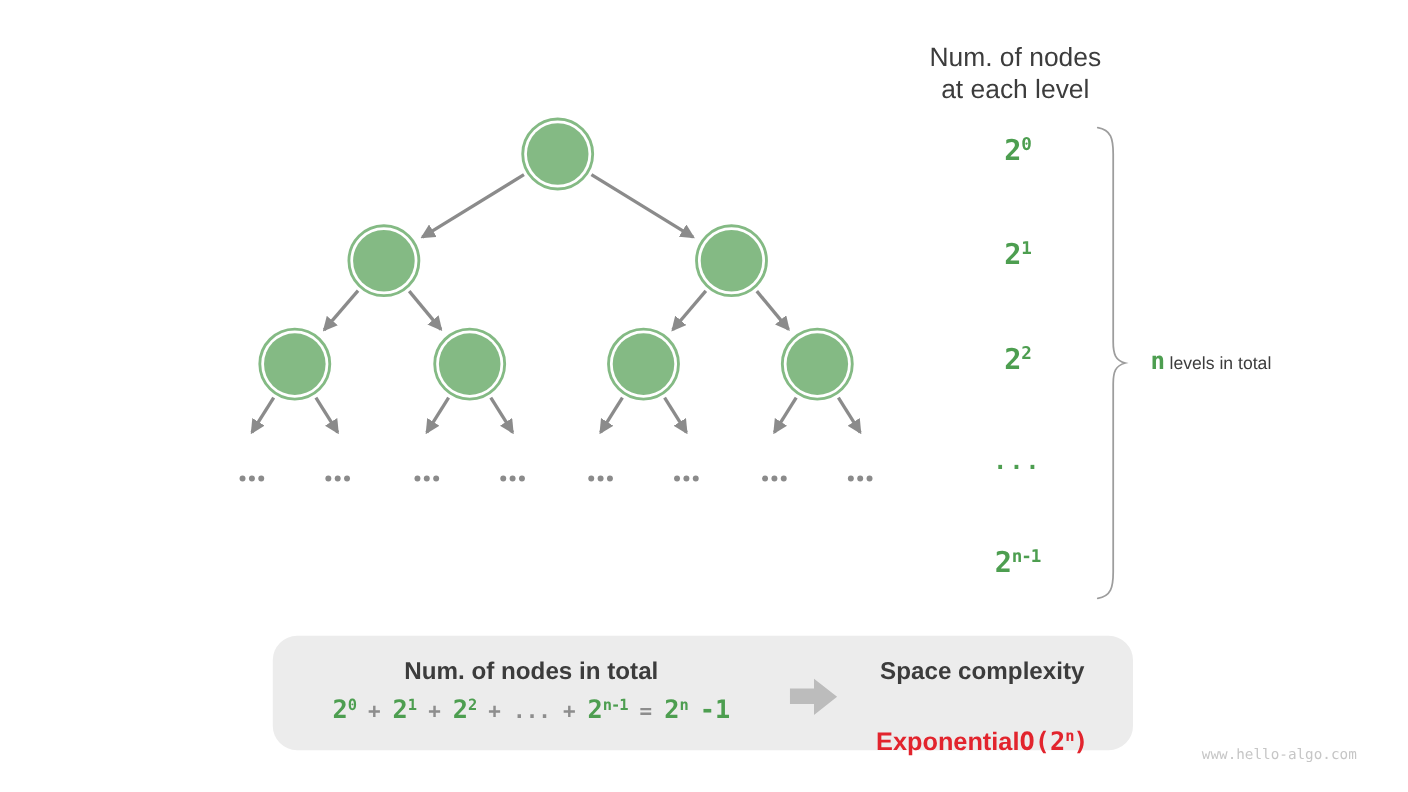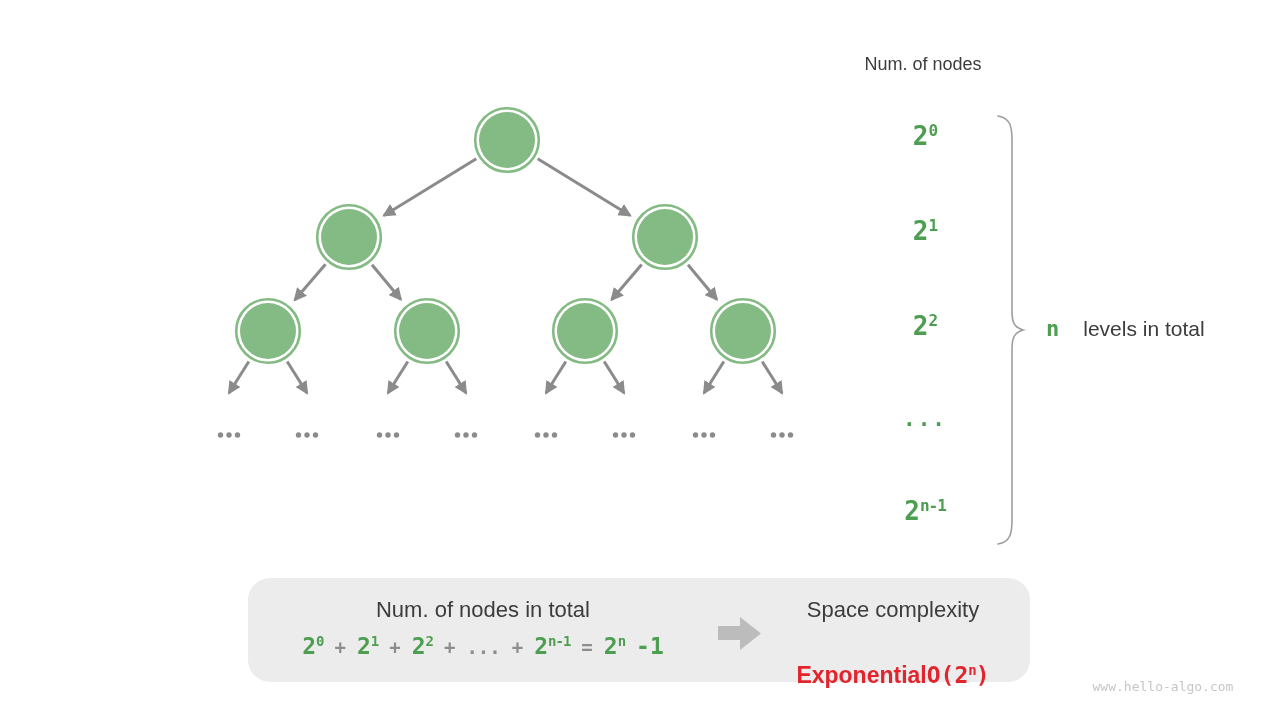--- a/index.html
+++ b/index.html
@@ -2,43 +2,43 @@
 <html><head>
 <meta charset="utf-8">
 <style>
   html,body{margin:0;padding:0;background:#fff;}
   .stage{position:relative;width:1280px;height:720px;background:#fff;overflow:hidden;
          font-family:"Liberation Sans",sans-serif;color:var(--dark,#3c3c3c);}
   .abs{position:absolute;}
   svg{display:block;}
 
   
-  .rp-header{left:808px;top:50px;width:230px;text-align:center;
-             font-size:18px;line-height:29px;font-weight:400;color:var(--dark);}
+  .rp-header{left:808px;top:38px;width:230px;text-align:center;
+             font-size:24px;line-height:29px;font-weight:400;color:var(--dark);}
 
   
   .level-label{position:absolute;left:873px;width:104px;text-align:center;
                font-family:"DejaVu Sans Mono",monospace;font-weight:700;color:var(--green-text);}
   .level-label .base{font-size:26px;}
   .level-label .sup{font-size:16px;vertical-align:9px;letter-spacing:-1px;}
   .level-label.dots{font-size:21px;letter-spacing:2px;line-height:36px;}
 
   
   .brace-note{left:1046px;top:316px;display:flex;align-items:baseline;}
   .brace-note .nvar{font-family:"DejaVu Sans Mono",monospace;font-weight:700;
                     font-size:22px;color:var(--green-text);}
-  .brace-note .ntext{font-size:21px;color:var(--dark);margin-left:24px;}
+  .brace-note .ntext{font-size:16px;color:var(--dark);margin-left:4px;}
 
   
   .sum-box{left:248px;top:578px;width:782px;height:104px;background:var(--box-bg,#ececec);
            border-radius:22px;}
   .sum-left{position:absolute;left:0;top:0;width:470px;}
   .sum-right{position:absolute;left:520px;top:0;width:250px;}
   .sum-title{position:absolute;top:19px;left:0;right:0;text-align:center;
-             font-size:22px;font-weight:400;color:var(--dark);}
+             font-size:22px;font-weight:700;color:var(--dark);}
   .formula{position:absolute;top:55px;left:0;right:0;display:flex;justify-content:center;
            align-items:baseline;gap:11px;font-family:"DejaVu Sans Mono",monospace;font-weight:700;}
   .tok{font-size:23px;}
   .tok .sup{font-size:14px;vertical-align:8px;letter-spacing:-1px;}
   .tok.op{font-size:19px;}
   .c-green{color:var(--green-text);}
   .c-gray{color:var(--gray-op,#8d8d8d);}
   .c-red{color:var(--red-text);}
   .exp-line{position:absolute;top:53px;left:0;right:0;display:flex;justify-content:center;
             align-items:baseline;}
@@ -127,20 +127,21 @@
       <g>
         <circle cx="773.5" cy="435" r="2.7" fill="#8b8b8b"></circle>
         <circle cx="782" cy="435" r="2.7" fill="#8b8b8b"></circle>
         <circle cx="790.5" cy="435" r="2.7" fill="#8b8b8b"></circle>
       </g>
       <path d="M998,116 C1010,118 1012,126 1012,140 L1012,311 C1012,322 1014,327.5 1023,330 C1014,332.5 1012,338 1012,349 L1012,520 C1012,534 1010,542 998,544" fill="none" stroke="#9d9d9d" stroke-width="1.6" stroke-linecap="round"></path>
     </svg>
 
   <div class="abs rp-header">
     <div>Num. of nodes</div>
+    <div>at each level</div>
   </div>
 
   <div id="level-labels">
       <div class="level-label" style="top: 121px;"><span class="base">2</span><span class="sup">0</span></div>
       <div class="level-label" style="top: 216px;"><span class="base">2</span><span class="sup">1</span></div>
       <div class="level-label" style="top: 311px;"><span class="base">2</span><span class="sup">2</span></div>
       <div class="level-label dots" style="top: 401px;">...</div>
       <div class="level-label" style="top: 496px;"><span class="base">2</span><span class="sup">n-1</span></div>
     </div>
 

